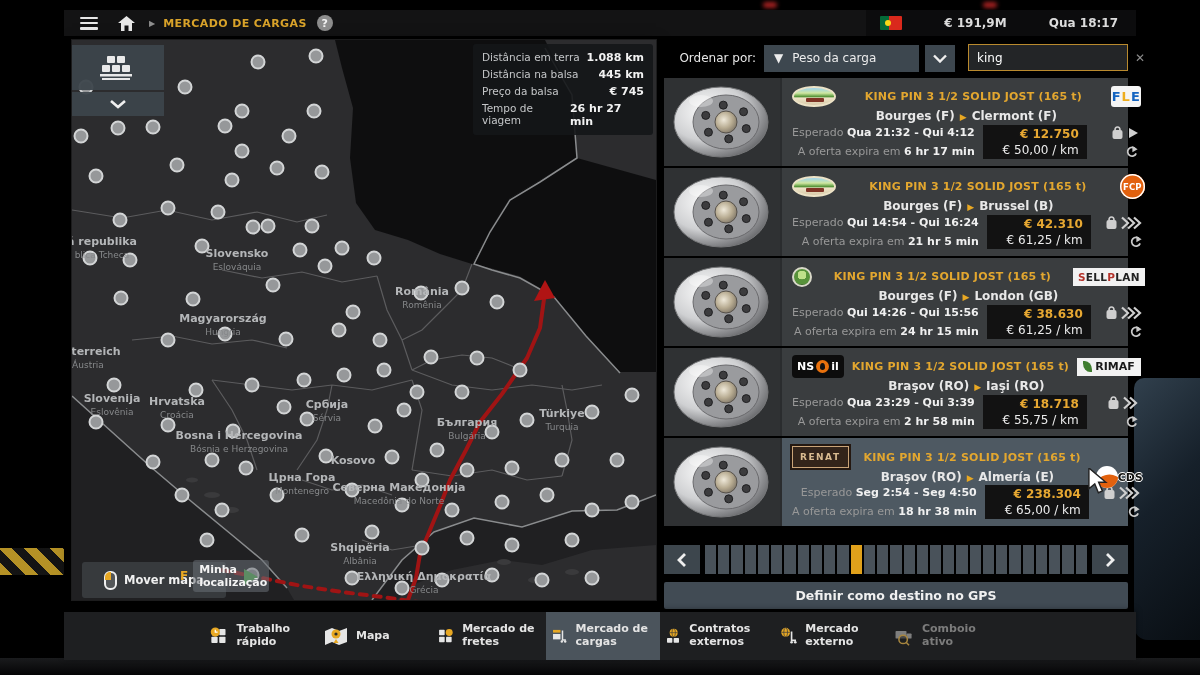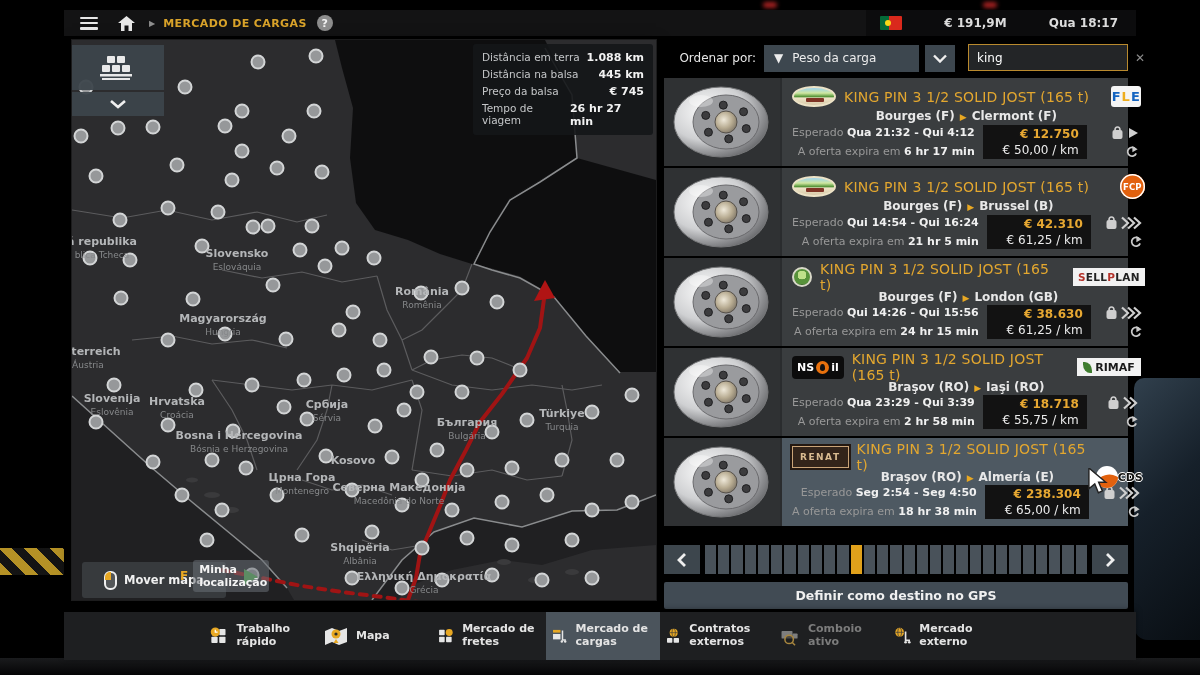--- a/index.html
+++ b/index.html
@@ -69,21 +69,21 @@
   .search input{flex:1;background:transparent;border:0;outline:none;color:#fff;font-size:12px;padding:0 8px;}
   .search .clear{width:20px;color:#8d8d8d;font-size:12px;cursor:pointer;}
   .search .clear::before{content:"✕";}
 
   .cards{position:absolute;left:0;top:38px;width:100%;display:flex;flex-direction:column;gap:2px;}
   .card{height:88px;background:#3a3d3f;display:flex;cursor:pointer;}
   .card.hl{background:#4e5962;}
   .cargo-img{width:118px;flex:none;background:#2f3133;display:flex;align-items:center;justify-content:center;border-right:2px solid #2a2c2e;}
   .card-info{flex:1;display:flex;flex-direction:column;justify-content:space-between;padding:6px 8px 7px 10px;}
   .card-top{display:flex;align-items:center;gap:8px;height:26px;}
-  .card-title{flex:1;color:#e3a72f;font-weight:400;font-size:14px;letter-spacing:.2px;}
+  .card-title{flex:1;text-align:center;color:#e3a72f;font-weight:700;font-size:11px;letter-spacing:.2px;}
   .card-route{text-align:center;color:#e8e8e8;font-size:12px;font-weight:700;height:16px;}
   .route-sep{color:#e8a823;font-size:9px;padding:0 5px;}
   .route-sep::before{content:"▶";}
   .card-bottom{display:flex;align-items:stretch;gap:8px;height:34px;}
   .times{flex:1;display:flex;flex-direction:column;justify-content:space-between;padding:1px 0;text-align:right;}
   .times div{font-size:11px;color:#f0f0f0;font-weight:700;white-space:nowrap;}
   .times .dim{color:#989898;font-weight:400;}
   .price-box{width:104px;flex:none;background:#121212;display:flex;flex-direction:column;align-items:flex-end;justify-content:center;gap:2px;padding:7px 8px;}
   .price{color:#e7a832;font-size:12px;font-weight:700;}
   .rate{color:#ececec;font-size:12px;}
@@ -773,38 +773,38 @@
       <div class="tab">
         <svg width="26" height="26" viewBox="0 0 26 26">
           <circle cx="13" cy="8" r="6" fill="#e8a823"></circle>
           <ellipse cx="13" cy="8" rx="2.6" ry="6" stroke="#3a3a3a" stroke-width="1" fill="none"></ellipse>
           <line x1="7" y1="8" x2="19" y2="8" stroke="#3a3a3a" stroke-width="1"></line>
           <rect x="3" y="16" width="8" height="7" rx="1" fill="#e6e6e6"></rect>
           <rect x="13" y="16" width="8" height="7" rx="1" fill="#e6e6e6"></rect>
         </svg>
         <span class="lbl">Contratos externos</span>
       </div>
-      <div class="tab disabled">
-        <svg width="26" height="26" viewBox="0 0 26 26">
-          <rect x="3" y="7" width="13" height="9" rx="1" fill="#7e7e7e"></rect>
-          <rect x="16" y="10" width="6" height="6" rx="1" fill="#7e7e7e"></rect>
-          <circle cx="12" cy="17" r="5" fill="rgba(30,30,30,.55)" stroke="#a8863f" stroke-width="1.8"></circle>
-          <line x1="15.5" y1="20.5" x2="19" y2="24" stroke="#a8863f" stroke-width="1.8"></line>
-        </svg>
-        <span class="lbl">Comboio ativo</span>
-      </div>
       <div class="tab">
         <svg width="26" height="26" viewBox="0 0 26 26">
           <circle cx="9" cy="8" r="6" fill="#e8a823"></circle>
           <ellipse cx="9" cy="8" rx="2.6" ry="6" stroke="#3a3a3a" stroke-width="1" fill="none"></ellipse>
           <line x1="3" y1="8" x2="15" y2="8" stroke="#3a3a3a" stroke-width="1"></line>
           <path d="M17,7 L17,19 L23,19" stroke="#e6e6e6" stroke-width="2.2" fill="none"></path>
           <circle cx="22" cy="21.5" r="1.8" fill="#e6e6e6"></circle>
           <circle cx="17" cy="21.5" r="1.8" fill="#e6e6e6"></circle>
         </svg>
         <span class="lbl">Mercado externo</span>
       </div>
+      <div class="tab disabled">
+        <svg width="26" height="26" viewBox="0 0 26 26">
+          <rect x="3" y="7" width="13" height="9" rx="1" fill="#7e7e7e"></rect>
+          <rect x="16" y="10" width="6" height="6" rx="1" fill="#7e7e7e"></rect>
+          <circle cx="12" cy="17" r="5" fill="rgba(30,30,30,.55)" stroke="#a8863f" stroke-width="1.8"></circle>
+          <line x1="15.5" y1="20.5" x2="19" y2="24" stroke="#a8863f" stroke-width="1.8"></line>
+        </svg>
+        <span class="lbl">Comboio ativo</span>
+      </div>
     </div>
 
   <svg class="cursor" width="24" height="26" viewBox="0 0 16 20">
     <polygon points="1,0 1,16 5.5,12.2 8.3,19 11.4,17.6 8.5,11 14,11" fill="#fff" stroke="#222" stroke-width="1.1"></polygon>
   </svg>
 </div>
 
 </body></html>

